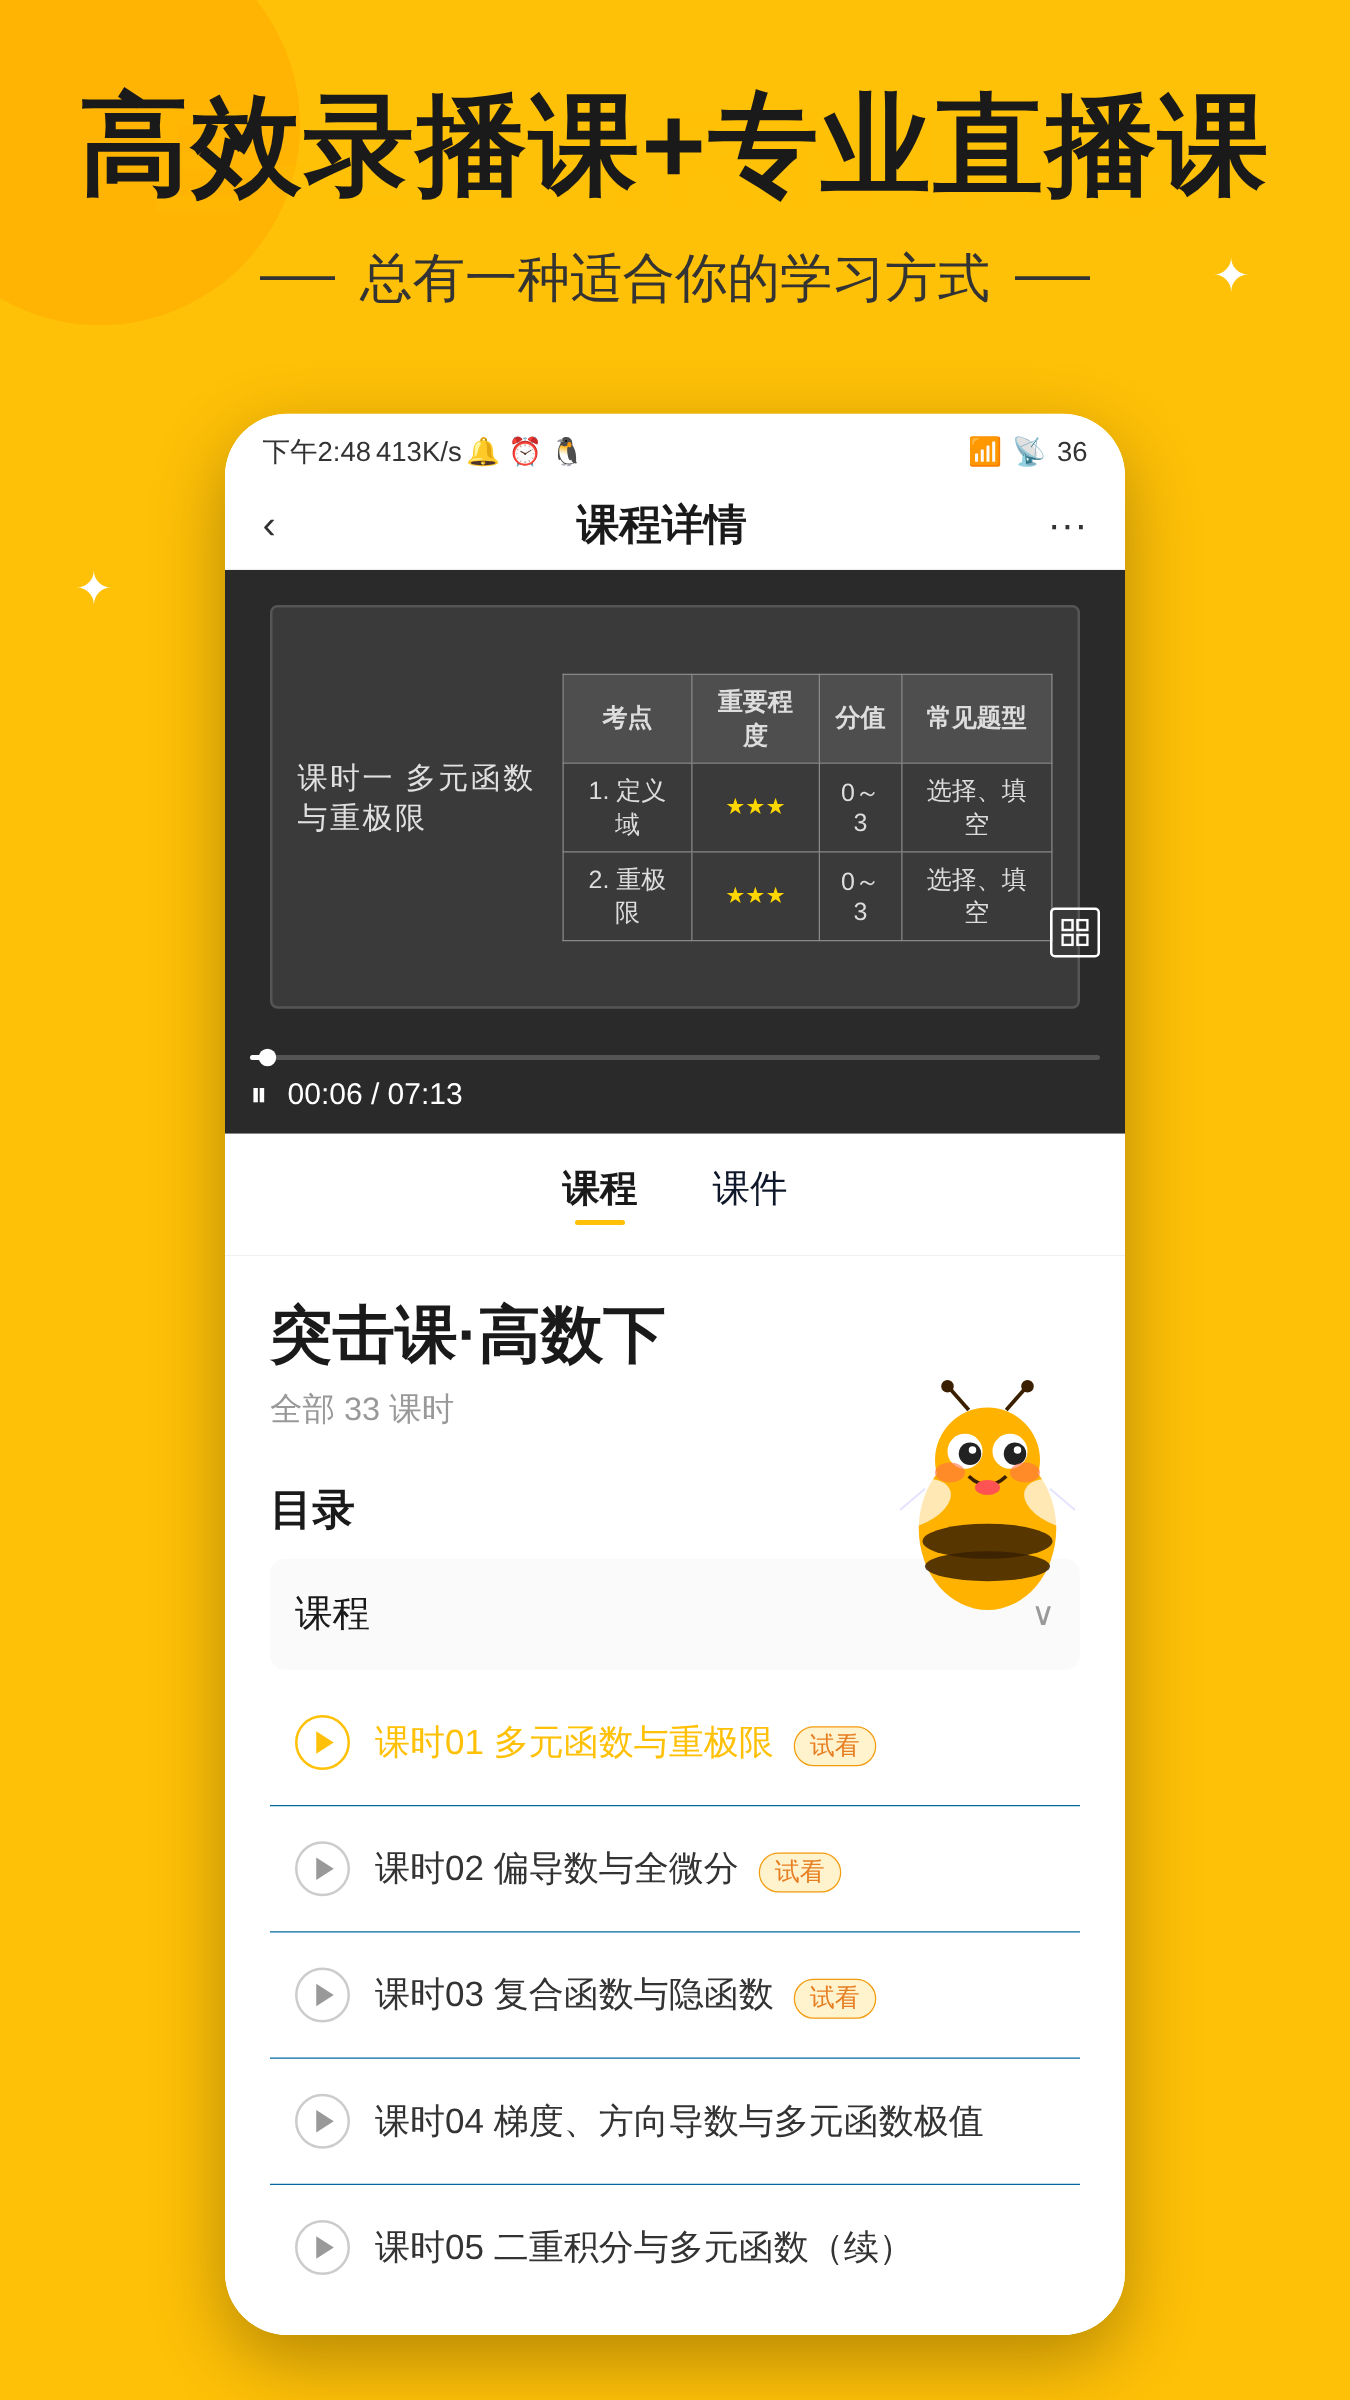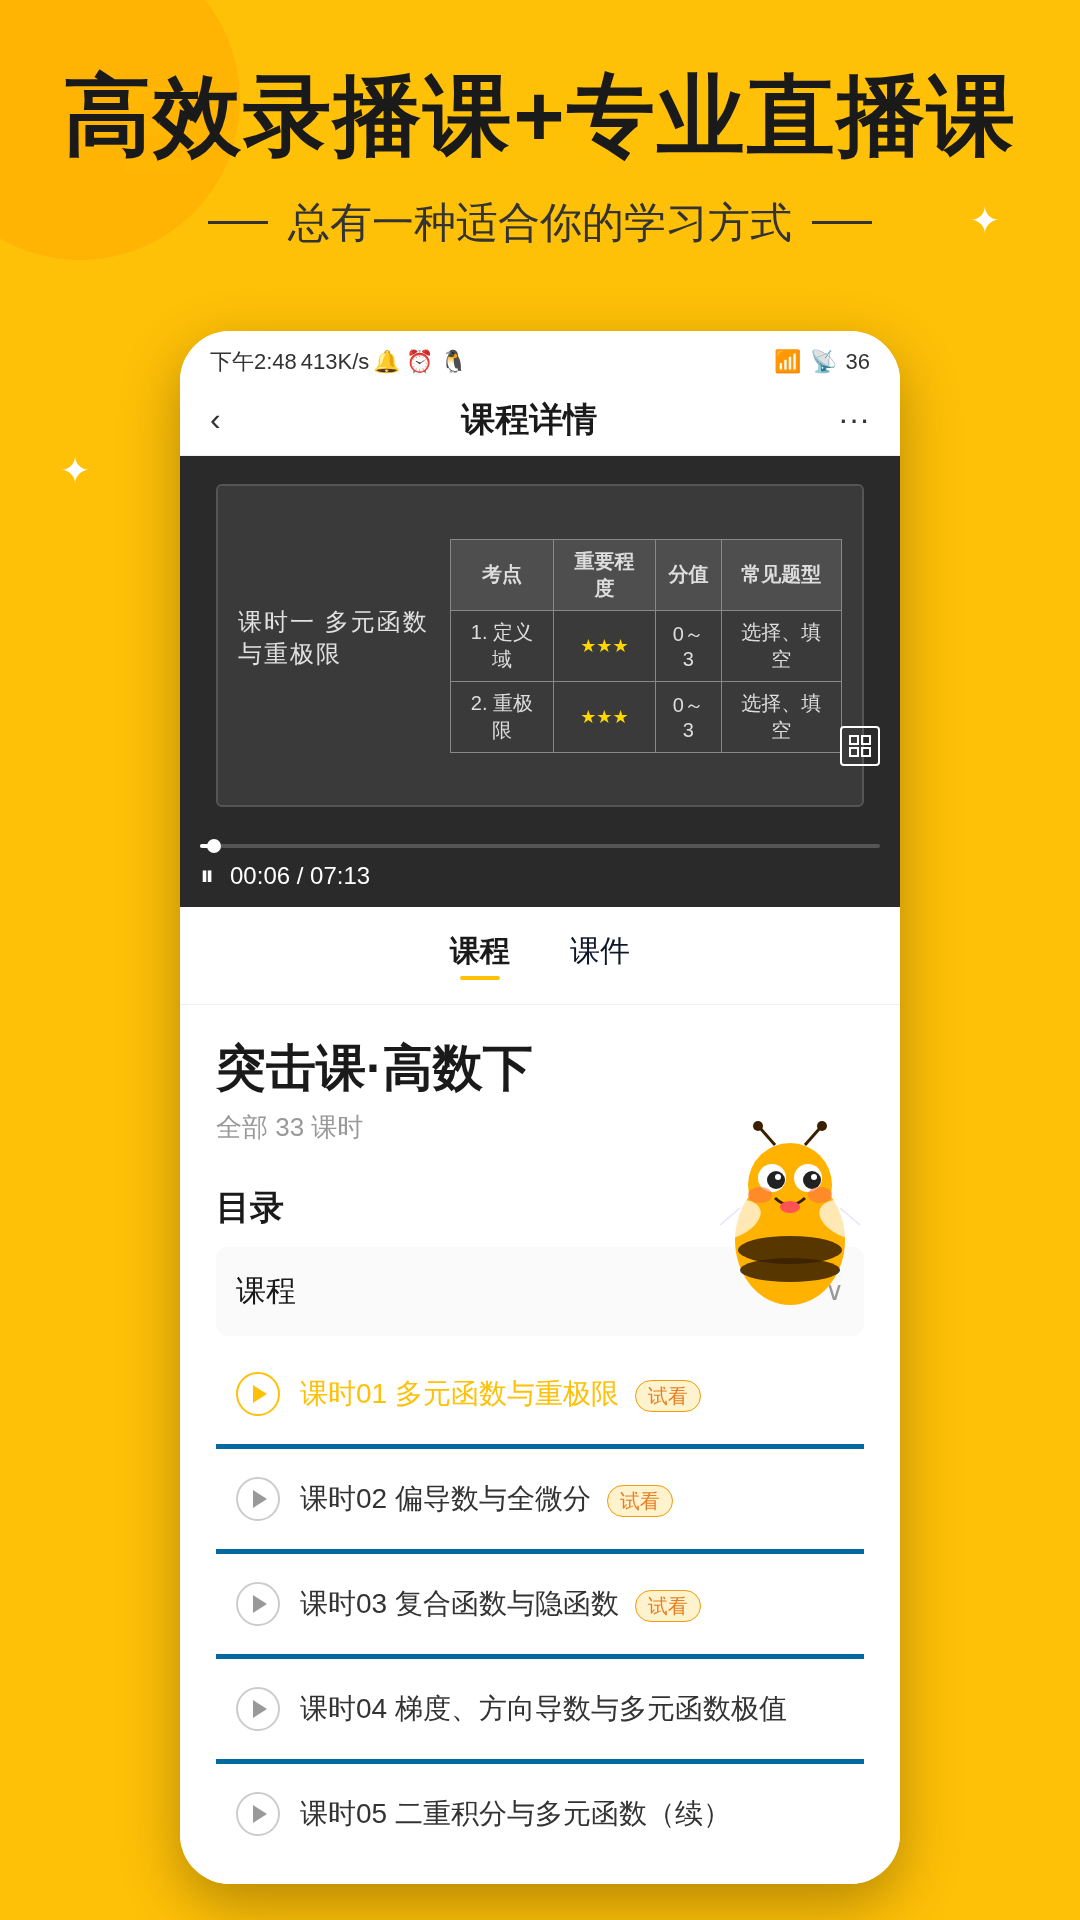--- a/index.html
+++ b/index.html
@@ -312,21 +312,21 @@
     }
 
     
     .lesson-list {
       background: white;
     }
     .lesson-item {
       display: flex;
       align-items: center;
       padding: 28px 20px;
-      border-bottom: 5px solid #0369a1;
+      border-bottom: 1px solid #0369a1;
       gap: 20px;
     }
     .play-icon {
       width: 44px;
       height: 44px;
       border-radius: 50%;
       border: 2px solid #ccc;
       display: flex;
       align-items: center;
       justify-content: center;

